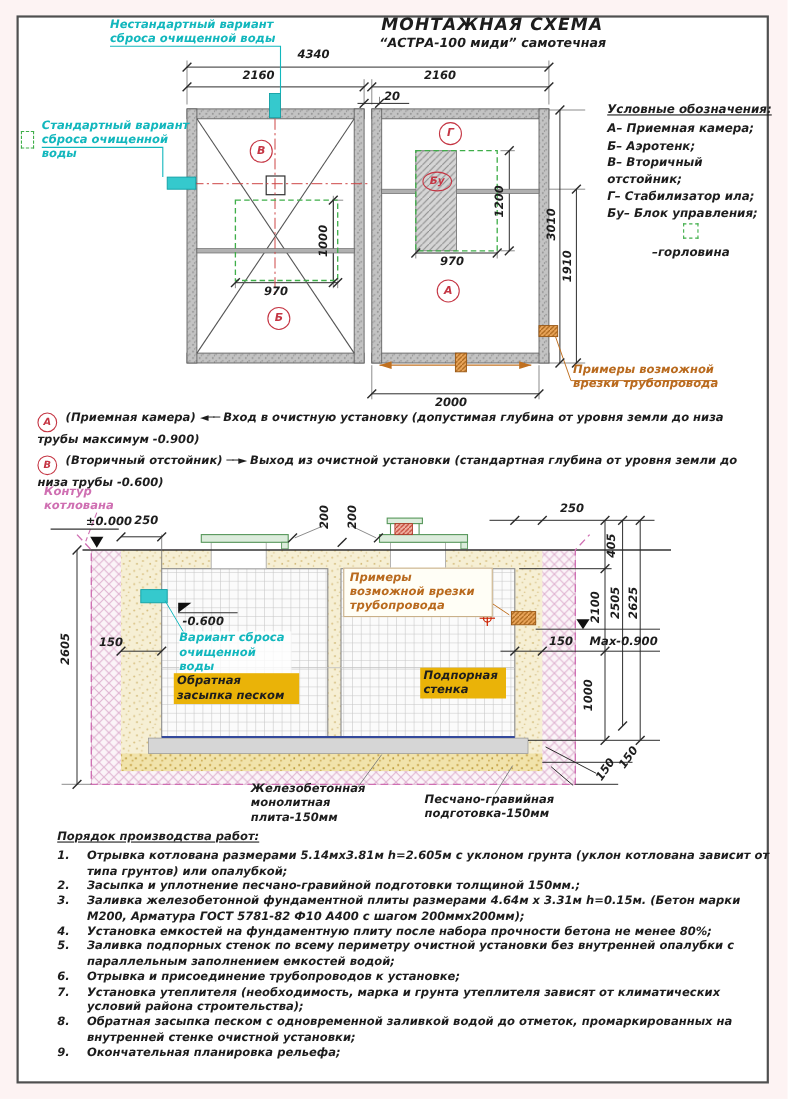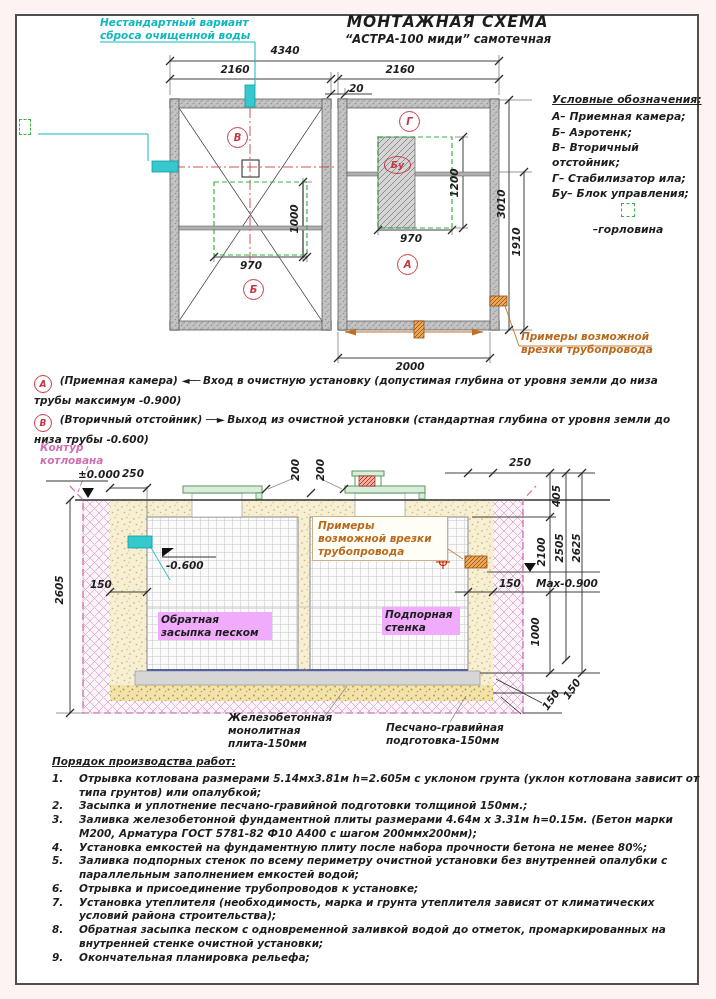--- a/index.html
+++ b/index.html
@@ -10,21 +10,21 @@
   svg{position:absolute;left:0;top:0;}
   .t{position:absolute;font:700 10.5px/1.25 "DejaVu Sans",sans-serif;font-style:italic;
      color:#1d1d1d;white-space:nowrap;}
   .wrap{white-space:normal;}
   .ctr{text-align:center;}
   .rc{transform:translate(-50%,-50%) rotate(-90deg);transform-origin:center;}
   .sl{transform:translate(-50%,-50%) rotate(-55deg);transform-origin:center;}
   .cyan{color:#12b7bd;}
   .magenta{color:#cf6fb2;}
   .orange{color:#b96a1e;}
-  .graybg{background:#f0abfc;padding:1px 3px;}
+  .graybg{background:#eab308;padding:1px 3px;}
   .title{font:700 15.5px/1.2 "DejaVu Sans",sans-serif;font-style:italic;letter-spacing:1px;}
   .subtitle{font:700 11.5px/1.2 "DejaVu Sans",sans-serif;font-style:italic;}
   .zc{position:absolute;width:19px;height:19px;border:1.4px solid #c53644;border-radius:50%;
       color:#c53644;font:700 10px/19px "DejaVu Sans",sans-serif;font-style:italic;text-align:center;}
   .zc-bu{width:25px;height:16px;border-radius:50%;line-height:16px;font-size:9.5px;}
   .legend{position:absolute;left:552px;top:92px;width:152px;font:700 10.8px/1.42 "DejaVu Sans",sans-serif;
           font-style:italic;color:#1d1d1d;}
   .legend .lt{text-decoration:underline;margin-bottom:2px;}
   .legend .li{white-space:normal;}
   .sw-row{display:flex;align-items:center;gap:5px;margin-top:2px;flex-direction:column;}
@@ -197,20 +197,21 @@
         <line x1="520" y1="334" x2="528" y2="326"></line>
       <line x1="334" y1="362" x2="342" y2="354"></line>
         <line x1="486" y1="362" x2="494" y2="354"></line>
     </g>
   </svg>
 
   <div class="t title ctr" style="left:335px;top:13px;width:225px;">МОНТАЖНАЯ СХЕМА</div>
   <div class="t subtitle ctr" style="left:318px;top:33px;width:260px;">“АСТРА-100 миди” самотечная</div>
 
   <div class="t cyan wrap" style="left:100px;top:16px;width:152px;">Нестандартный вариант сброса очищенной воды</div>
+  <div class="t cyan wrap" style="left:38px;top:108px;width:150px;">Стандартный вариант сброса очищенной воды</div>
   <div class="swatch-edge"></div>
 
   <div class="t ctr" style="left:230px;top:44px;width:110px;">4340</div>
   <div class="t ctr" style="left:190px;top:63px;width:90px;">2160</div>
   <div class="t ctr" style="left:355px;top:63px;width:90px;">2160</div>
   <div class="t" style="left:349px;top:82px;">20</div>
   <div class="t ctr" style="left:206px;top:259px;width:90px;">970</div>
   <div class="t rc" style="left:295px;top:219px;">1000</div>
   <div class="t ctr" style="left:366px;top:232px;width:90px;">970</div>
   <div class="t rc" style="left:455px;top:183px;">1200</div>
@@ -360,20 +361,21 @@
   <div class="t rc" style="left:296px;top:470px;">200</div>
   <div class="t rc" style="left:321px;top:470px;">200</div>
   <div class="t ctr" style="left:490px;top:456px;width:60px;">250</div>
   <div class="t rc" style="left:557px;top:496px;">405</div>
   <div class="t rc" style="left:542px;top:552px;">2100</div>
   <div class="t rc" style="left:560px;top:548px;">2505</div>
   <div class="t rc" style="left:577px;top:548px;">2625</div>
   <div class="t" style="left:499px;top:577px;">150</div>
   <div class="t" style="left:536px;top:577px;">Max-0.900</div>
   <div class="t" style="left:166px;top:559px;">-0.600</div>
+  <div class="t cyan wrap whitebg" style="left:163px;top:574px;width:102px;">Вариант сброса очищенной воды</div>
   <div class="t orange wrap boxlbl" style="left:312px;top:516px;width:124px;">Примеры возможной врезки трубопровода</div>
   <div class="t wrap graybg" style="left:158px;top:612px;width:108px;">Обратная засыпка песком</div>
   <div class="t wrap graybg" style="left:382px;top:607px;width:72px;">Подпорная стенка</div>
   <div class="t rc" style="left:536px;top:632px;">1000</div>
   <div class="t sl" style="left:551px;top:700px;">150</div>
   <div class="t sl" style="left:572px;top:689px;">150</div>
   <div class="t wrap" style="left:228px;top:711px;width:106px;">Железобетонная монолитная плита-150мм</div>
   <div class="t wrap" style="left:386px;top:721px;width:130px;font-style:italic;">Песчано-гравийная подготовка-150мм</div>
 
   <div class="wo">

